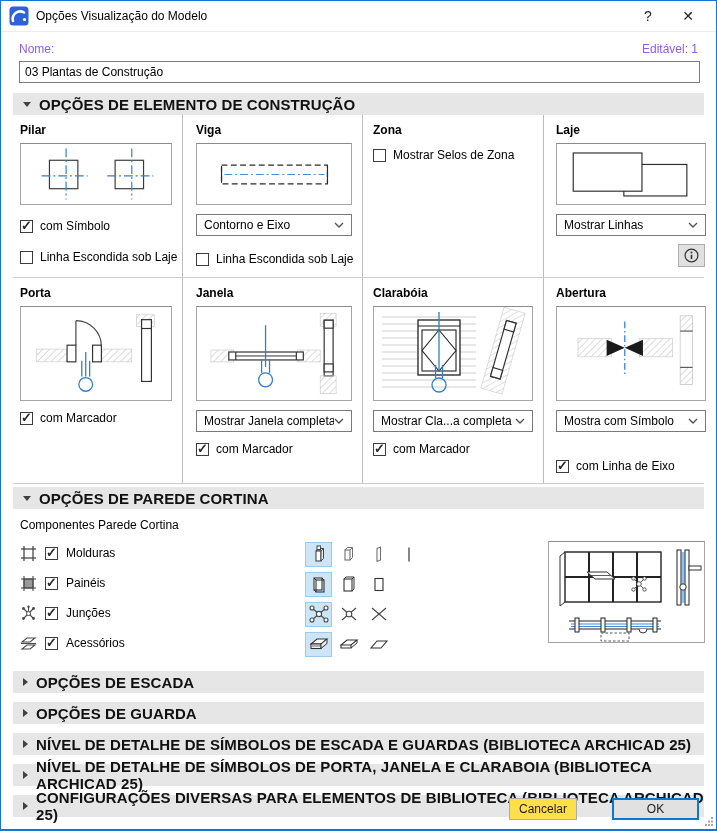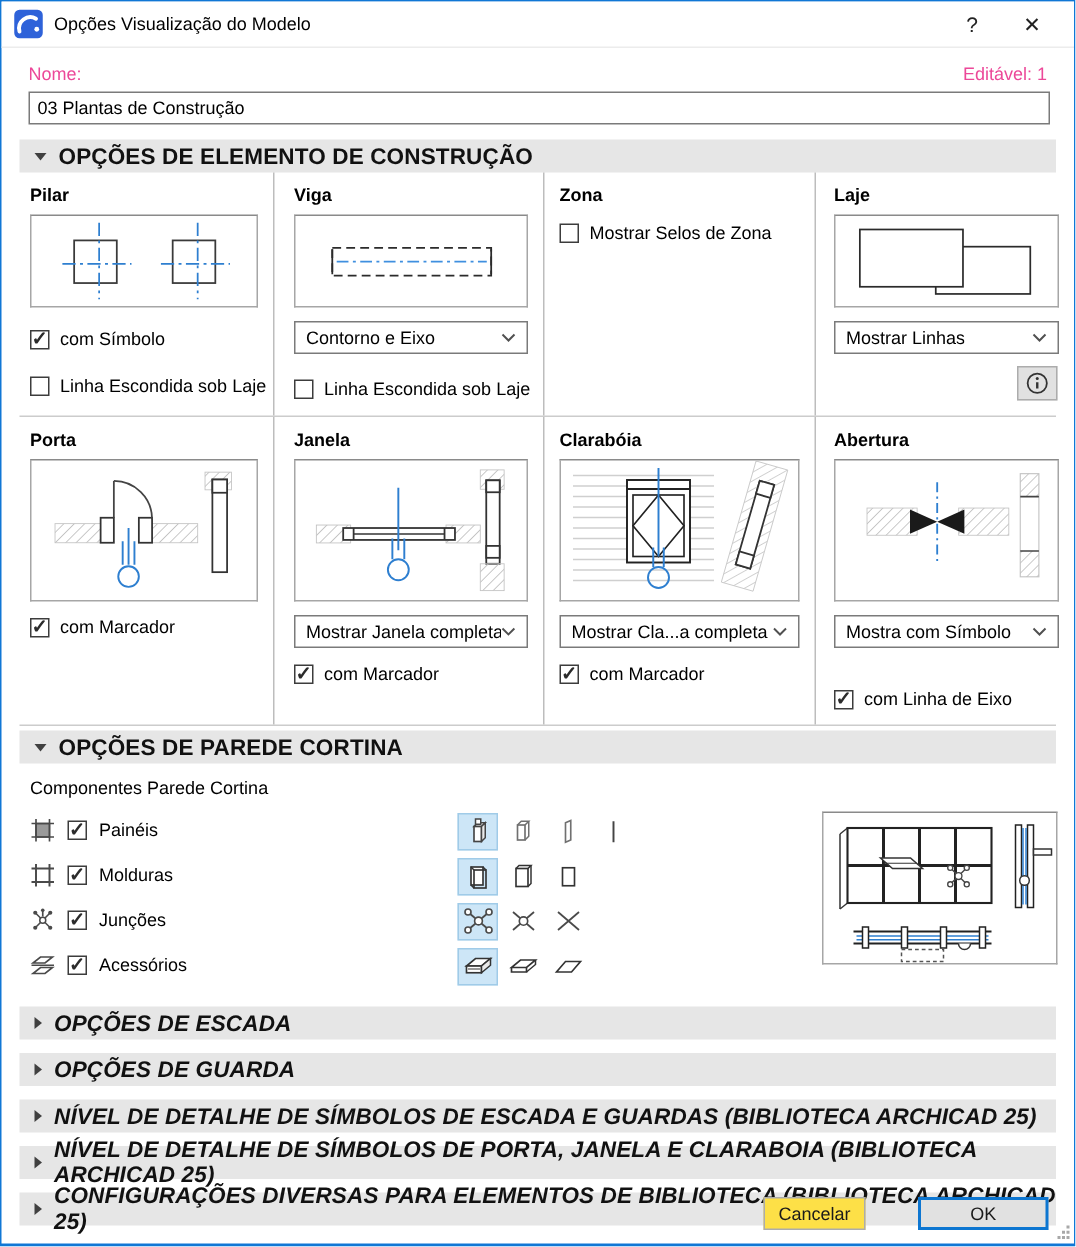--- a/index.html
+++ b/index.html
@@ -12,21 +12,21 @@
   
   .titlebar { height:31px; display:flex; align-items:center; padding:0 8px;
               background:#fff; border-bottom:1px solid #ececec; }
   .app-icon { width:20px; height:20px; margin-right:7px; flex:0 0 auto; }
   .title-text { flex:1; font-size:12px; color:#000; }
   .tb-btn { width:40px; height:30px; display:flex; align-items:center; justify-content:center;
             font-size:14px; color:#222; cursor:default; }
 
   
   .name-row { display:flex; justify-content:space-between; margin:10px 18px 0 18px; }
-  .name-label, .editable-label { font-size:12px; color:#ec4899; }
+  .name-label, .editable-label { font-size:12px; color:#8b5cf6; }
   .name-input { display:block; width:681px; height:22px; margin:5px 18px 0 18px;
                 border:1px solid #7a7a7a; padding:0 5px; font-size:12px;
                 font-family:"Liberation Sans", sans-serif; color:#000; background:#fff; }
 
   
   .sec-header { height:22px; margin:10px 12px 0 12px; background:#e6e6e6;
                 display:flex; align-items:center; padding-left:10px; gap:8px; cursor:default; }
   .sec-header .sec-title { font-weight:bold; font-size:15px; color:#111; letter-spacing:0.1px; }
   .tri-down { width:0; height:0; border-left:4px solid transparent; border-right:4px solid transparent;
               border-top:5px solid #404040; }
@@ -67,21 +67,21 @@
   .type-icon { width:17px; height:17px; flex:0 0 auto; }
   .curtain-mid { width:235px; padding-top:1px; }
   .btn-row { display:flex; align-items:center; gap:3px; height:30px; }
   .iconbtn { width:27px; height:25px; display:flex; align-items:center; justify-content:center;
              background:transparent; border:1px solid transparent; }
   .iconbtn.selected { background:#cde6f7; border:1px solid #a0cbe8; }
   .curtain-preview-box { width:157px; height:102px; margin-left:8px; margin-top:3px;
              background:#fff; border:1px solid #a6a6a6; border-top-color:#8a8a8a; }
 
   
-  .collapsed-list { margin-top:12px;font-style:italic; }
+  .collapsed-list { margin-top:12px; }
   .collapsed-list .sec-header { margin-top:0; margin-bottom:9px; }
 
   
   .footer { position:absolute; right:17px; bottom:9px; display:flex; gap:35px; }
   .btn { height:22px; font-size:12px; font-family:"Liberation Sans", sans-serif;
          display:flex; align-items:center; justify-content:center; cursor:default; }
   .btn-cancel { width:68px; background:#fde047; border:1px solid #acacac; }
   .btn-ok { width:87px; background:#e1e1e1; border:2px solid #0d76d1; }
   .resize-grip { position:absolute; right:2px; bottom:3px; }
 </style>
@@ -347,42 +347,42 @@
   <div class="sec-header" style="margin-top:3px;">
     <span class="tri-down"></span>
     <span class="sec-title">OPÇÕES DE PAREDE CORTINA</span>
   </div>
   <div class="components-label">Componentes Parede Cortina</div>
 
   <div class="curtain-area">
     <div class="curtain-left">
       <div class="curtain-row">
         <svg class="type-icon" viewBox="0 0 17 17">
+          <g stroke="#4a4a4a" stroke-width="1.3" fill="none">
+            <line x1="1" y1="4" x2="16" y2="4"></line>
+              <line x1="1" y1="13" x2="16" y2="13"></line>
+            <line x1="4" y1="1" x2="4" y2="16"></line>
+              <line x1="13" y1="1" x2="13" y2="16"></line>
+          </g>
+        </svg>
+        <span class="cb" data-checked="true"></span>
+        <span class="cb-label">Molduras</span>
+      </div>
+      <div class="curtain-row">
+        <svg class="type-icon" viewBox="0 0 17 17">
           <rect x="4" y="4" width="9" height="9" fill="#9a9a9a" stroke="#4a4a4a"></rect>
           <g stroke="#4a4a4a" stroke-width="1.1" fill="none">
             <line x1="1" y1="4" x2="16" y2="4"></line>
               <line x1="1" y1="13" x2="16" y2="13"></line>
             <line x1="4" y1="1" x2="4" y2="16"></line>
               <line x1="13" y1="1" x2="13" y2="16"></line>
           </g>
         </svg>
         <span class="cb" data-checked="true"></span>
         <span class="cb-label">Painéis</span>
-      </div>
-      <div class="curtain-row">
-        <svg class="type-icon" viewBox="0 0 17 17">
-          <g stroke="#4a4a4a" stroke-width="1.3" fill="none">
-            <line x1="1" y1="4" x2="16" y2="4"></line>
-              <line x1="1" y1="13" x2="16" y2="13"></line>
-            <line x1="4" y1="1" x2="4" y2="16"></line>
-              <line x1="13" y1="1" x2="13" y2="16"></line>
-          </g>
-        </svg>
-        <span class="cb" data-checked="true"></span>
-        <span class="cb-label">Molduras</span>
       </div>
       <div class="curtain-row">
         <svg class="type-icon" viewBox="0 0 17 17">
           <g stroke="#4a4a4a" stroke-width="1.1" fill="none">
             <line x1="4" y1="4" x2="13" y2="13"></line>
               <line x1="13" y1="4" x2="4" y2="13"></line>
             <line x1="8.5" y1="2" x2="8.5" y2="6"></line>
           </g>
           <g fill="#4a4a4a">
             <circle cx="3.5" cy="3.5" r="1.4"></circle>

